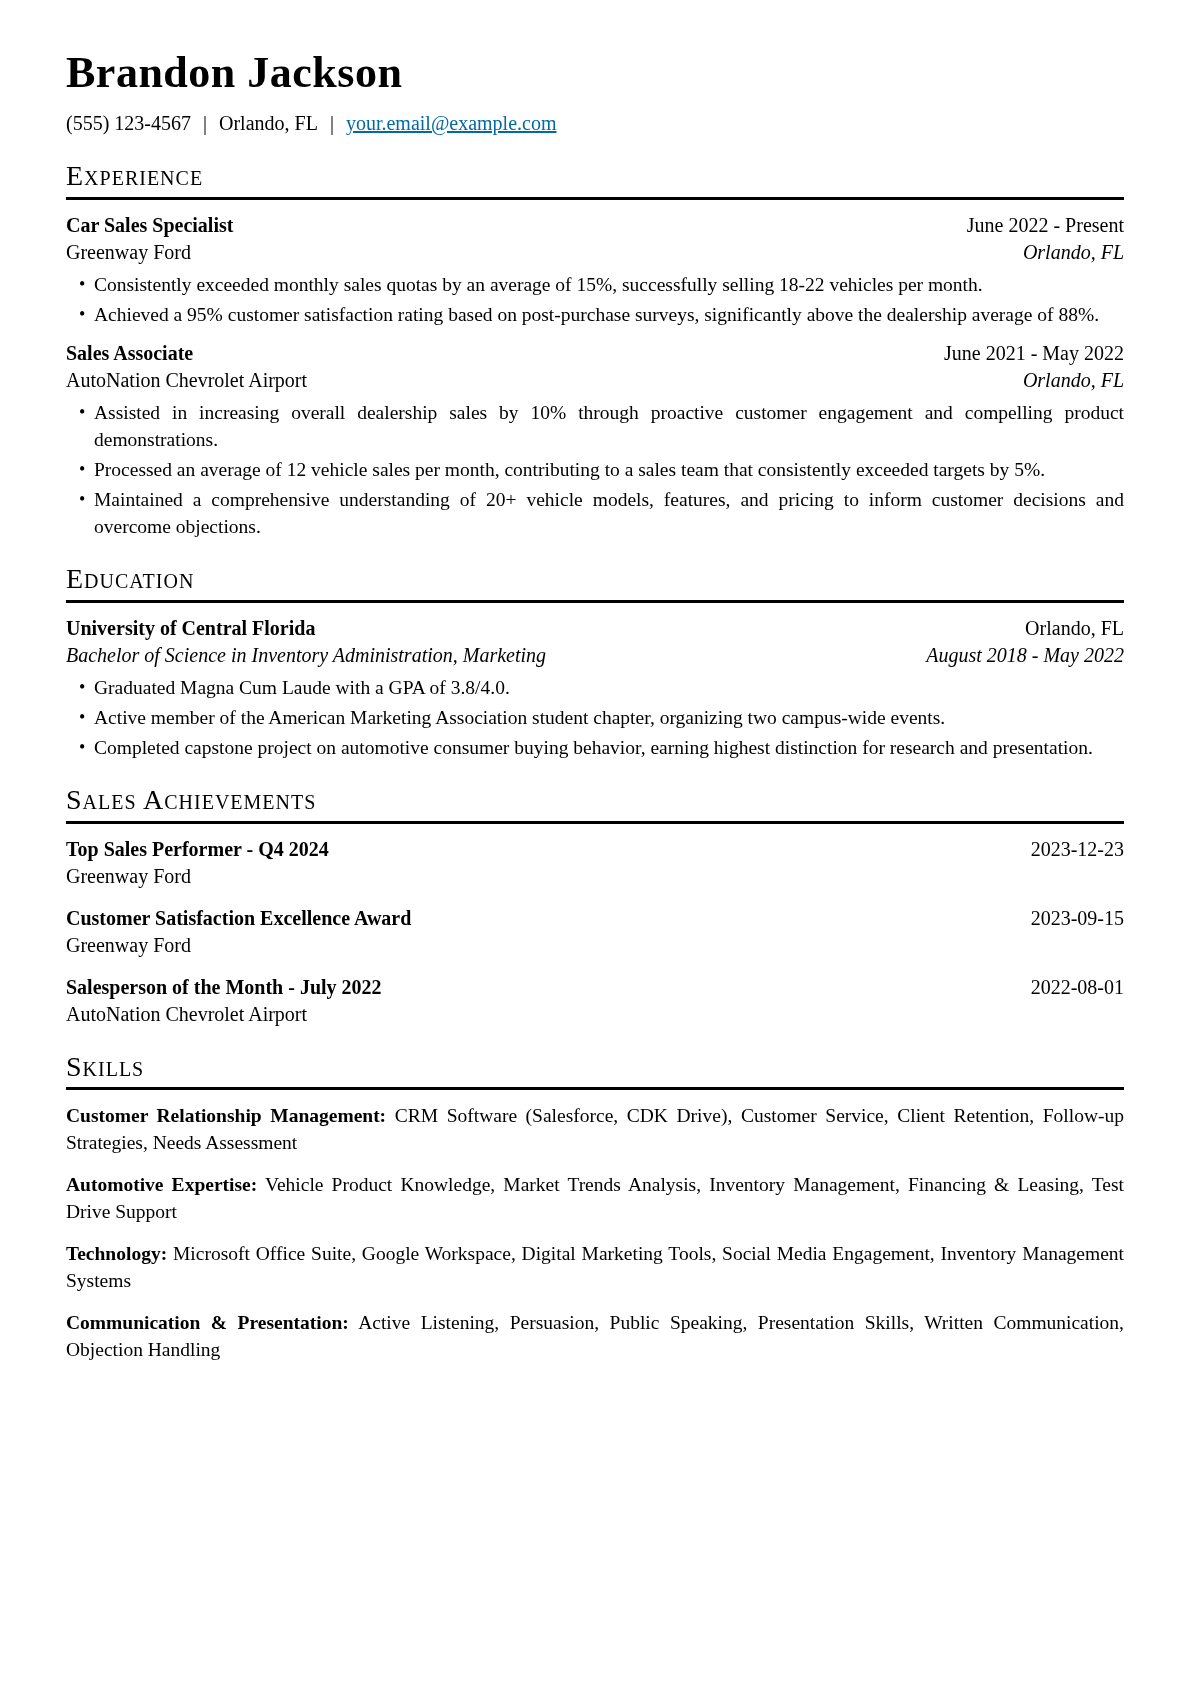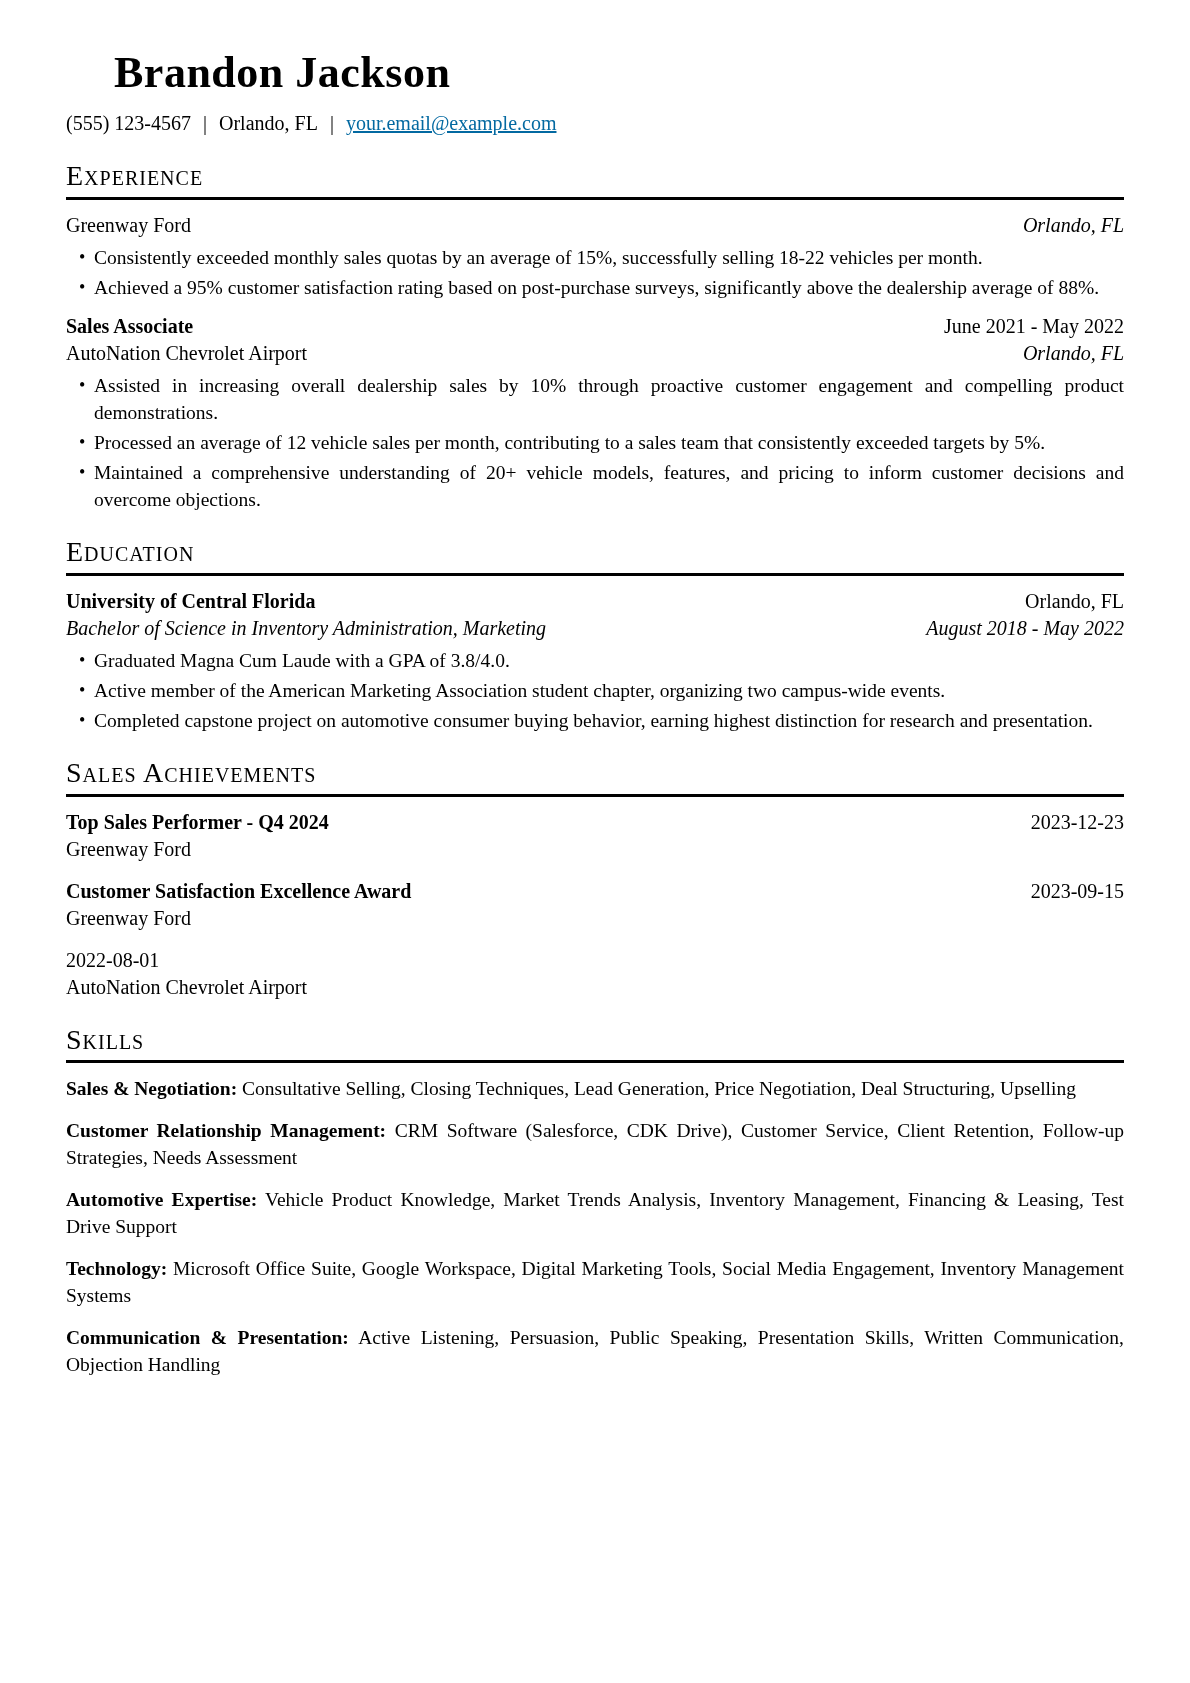--- a/index.html
+++ b/index.html
@@ -15,21 +15,20 @@
   }
   .page { padding: 50px 66px 40px 66px; }
 
   
   .name {
     font-size: 44px;
     font-weight: bold;
     line-height: 1.05;
     letter-spacing: 0.5px;
     margin-bottom: 14px;
-    margin-left: 48px;
   }
   .contact {
     font-size: 20px;
     margin-bottom: 20px;
   }
   .contact .sep { margin: 0 12px; }
   .contact a.email {
     color: #0369a1;
     text-decoration: underline;
     cursor: pointer;
@@ -100,20 +99,24 @@
   <div class="name">Brandon Jackson</div>
   <div class="contact">
     <span>(555) 123-4567</span><span class="sep">|</span><span>Orlando, FL</span><span class="sep">|</span><a class="email">your.email@example.com</a>
   </div>
 
   <div class="section-title">Experience</div>
   <div class="rule"></div>
 
   <div class="entry">
     <div class="row">
+      <span class="job-title">Car Sales Specialist</span>
+      <span class="plain">June 2022 - Present</span>
+    </div>
+    <div class="row">
       <span class="plain">Greenway Ford</span>
       <span class="it">Orlando, FL</span>
     </div>
     <ul class="bullets">
       <li>
           <span class="dot">•</span>
           <span class="btext">Consistently exceeded monthly sales quotas by an average of 15%, successfully selling 18-22 vehicles per month.</span>
         </li>
       <li>
           <span class="dot">•</span>
@@ -189,27 +192,27 @@
   <div class="ach-item">
     <div class="row">
       <span class="job-title">Customer Satisfaction Excellence Award</span>
       <span class="plain">2023-09-15</span>
     </div>
     <div class="plain">Greenway Ford</div>
   </div>
 
   <div class="ach-item">
     <div class="row">
+      <span class="job-title">Salesperson of the Month - July 2022</span>
       <span class="plain">2022-08-01</span>
     </div>
     <div class="plain">AutoNation Chevrolet Airport</div>
   </div>
 
   <div class="section-title">Skills</div>
   <div class="rule"></div>
 
-  <p class="skill-para"><span class="skill-label">Sales &amp; Negotiation:</span> <span>Consultative Selling, Closing Techniques, Lead Generation, Price Negotiation, Deal Structuring, Upselling</span></p>
   <p class="skill-para"><span class="skill-label">Customer Relationship Management:</span> <span>CRM Software (Salesforce, CDK Drive), Customer Service, Client Retention, Follow-up Strategies, Needs Assessment</span></p>
   <p class="skill-para"><span class="skill-label">Automotive Expertise:</span> <span>Vehicle Product Knowledge, Market Trends Analysis, Inventory Management, Financing &amp; Leasing, Test Drive Support</span></p>
   <p class="skill-para"><span class="skill-label">Technology:</span> <span>Microsoft Office Suite, Google Workspace, Digital Marketing Tools, Social Media Engagement, Inventory Management Systems</span></p>
   <p class="skill-para"><span class="skill-label">Communication &amp; Presentation:</span> <span>Active Listening, Persuasion, Public Speaking, Presentation Skills, Written Communication, Objection Handling</span></p>
 
 </div>
 
 </body></html>

